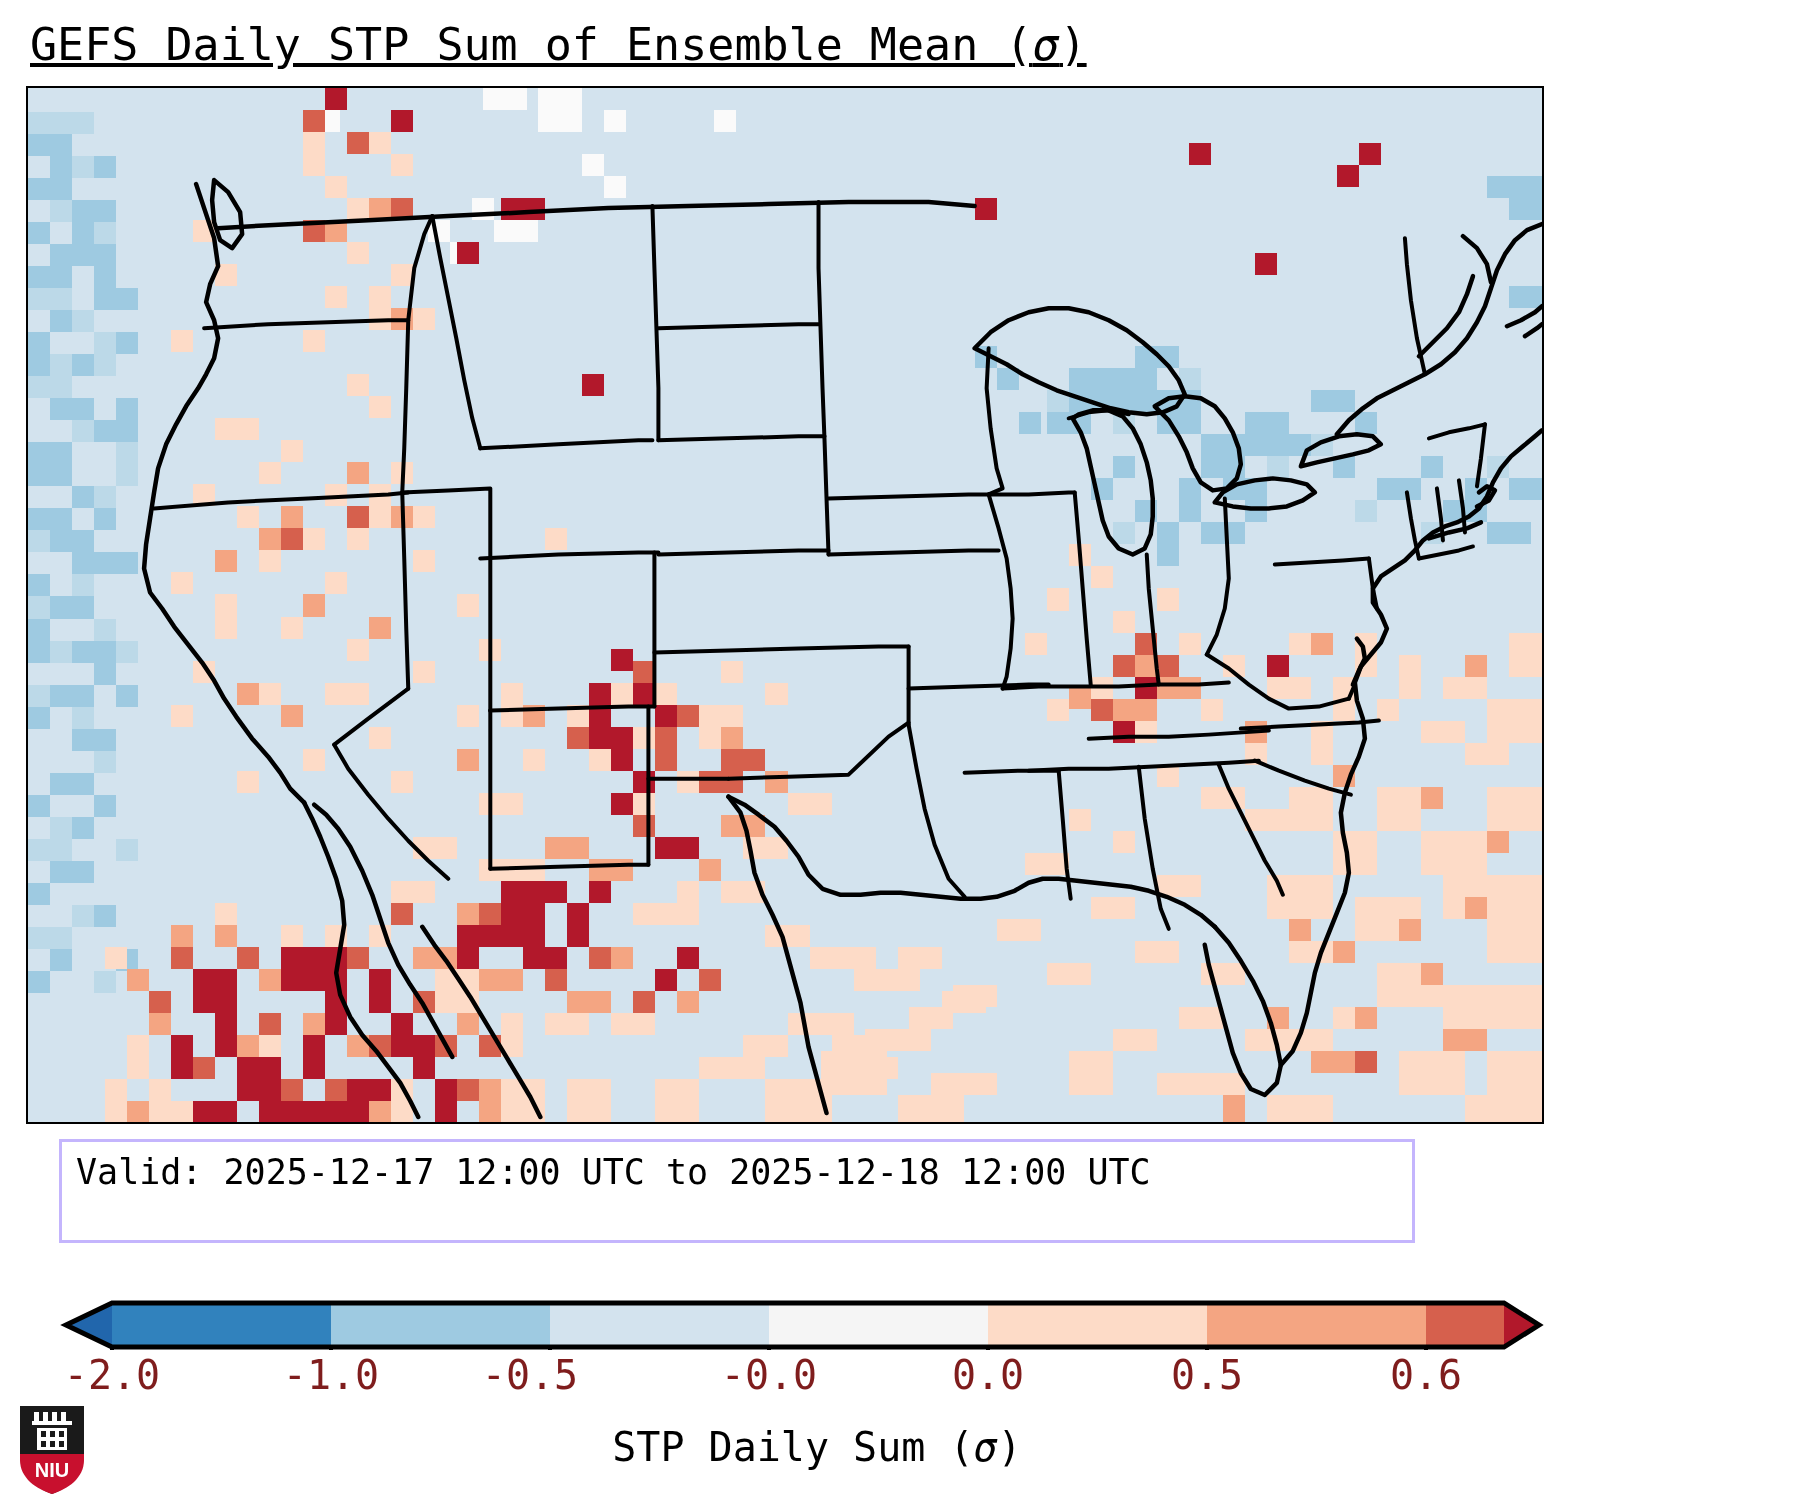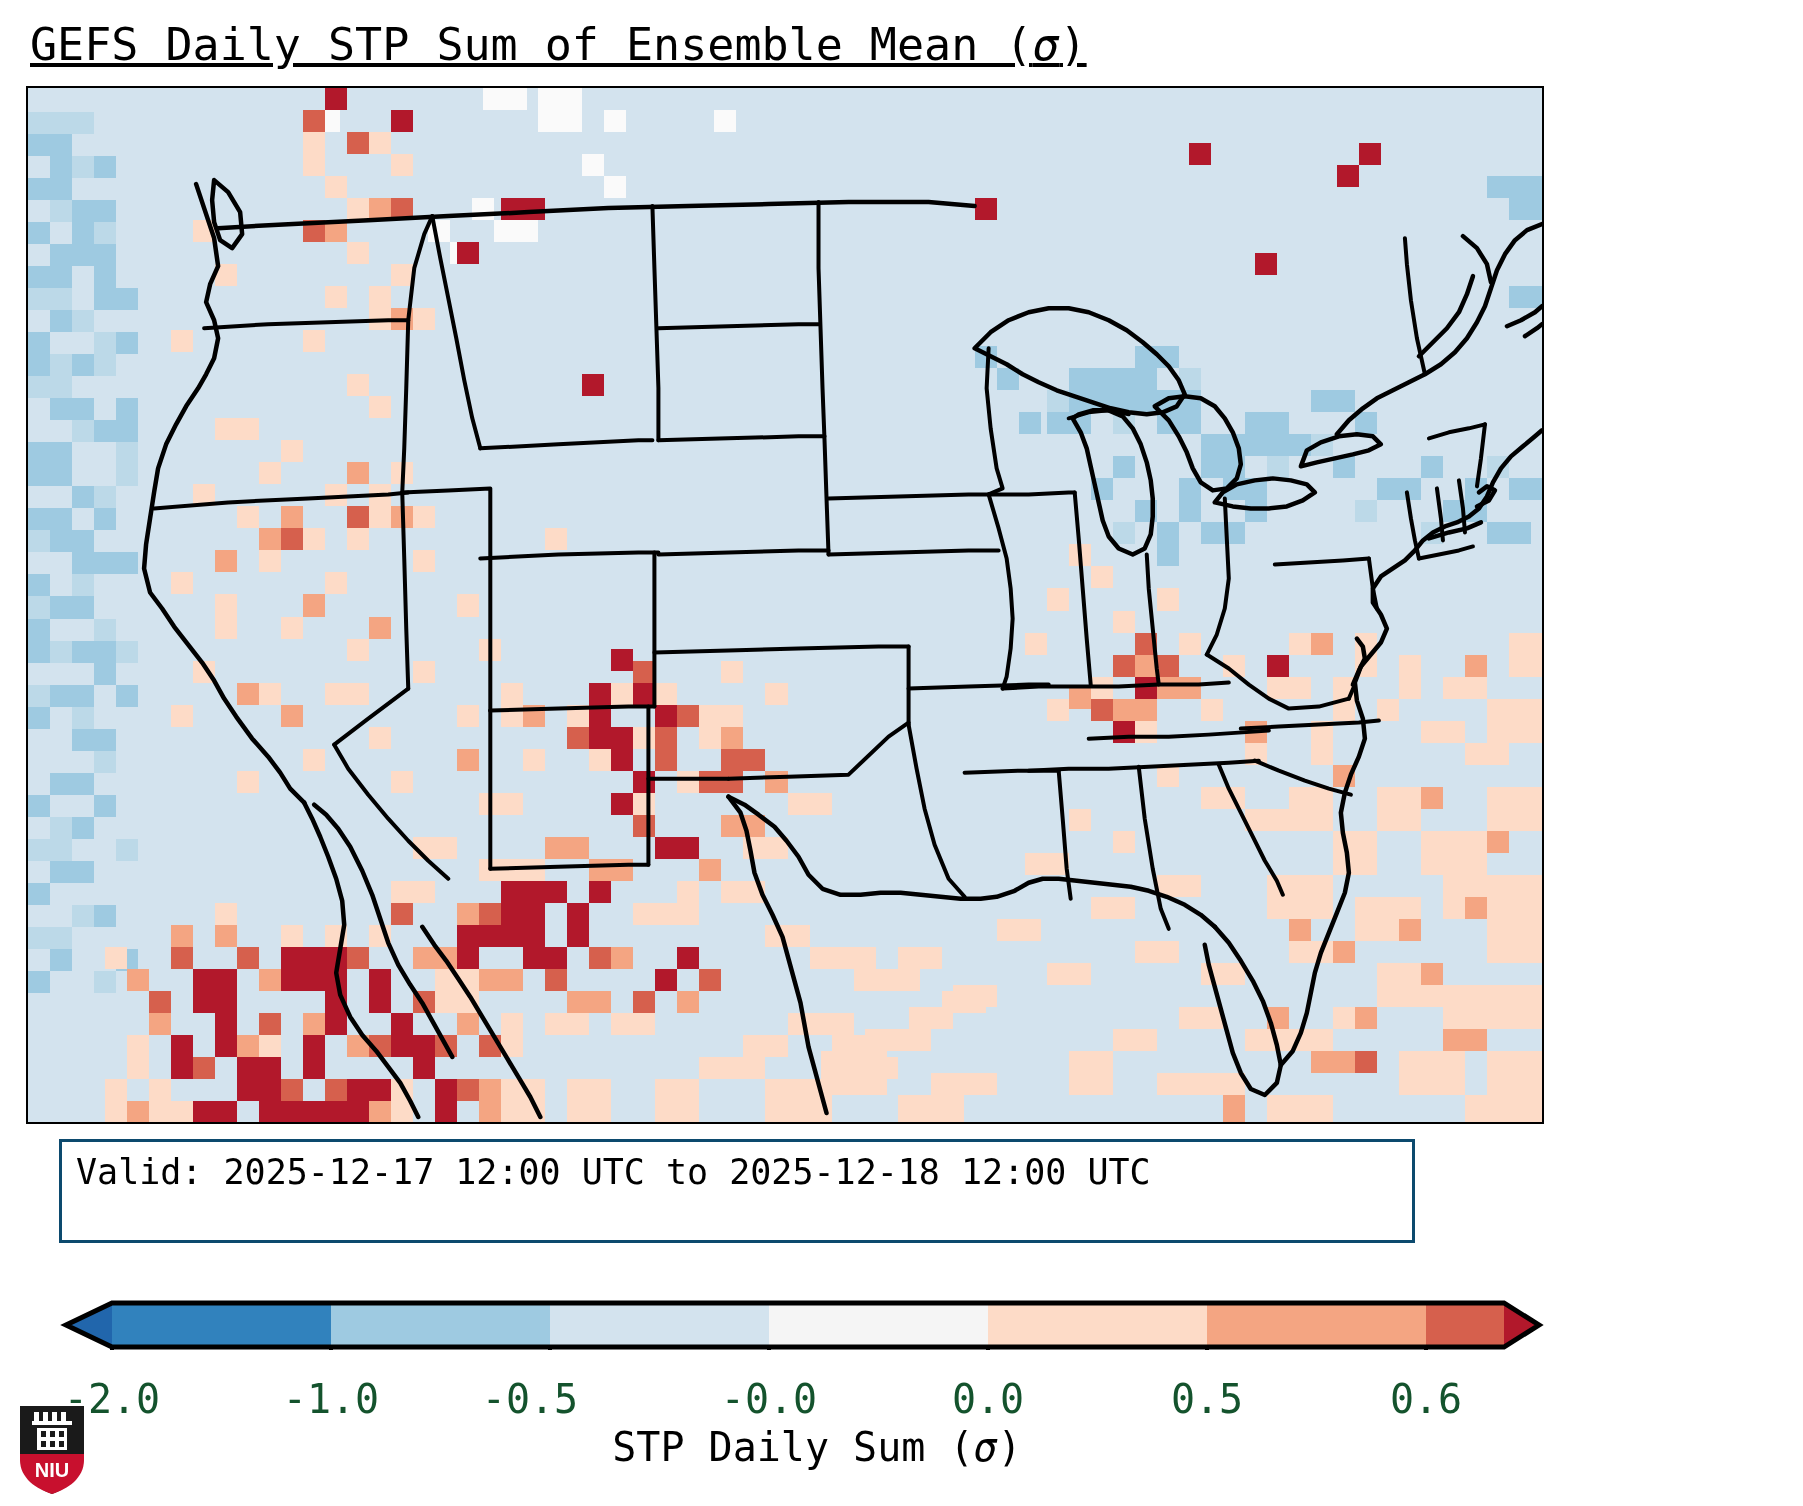--- a/index.html
+++ b/index.html
@@ -16,32 +16,32 @@
   
   #map-axes{
     position:absolute;left:26px;top:86px;width:1518px;height:1038px;
     border:2.5px solid #000;box-sizing:border-box;background:#d3e3ee;overflow:hidden;
   }
   #map-axes svg{display:block;width:100%;height:100%;}
 
   
   #infobox{
     position:absolute;left:59px;top:1139px;width:1356px;height:104px;
-    background:rgba(255,255,255,0.88);border:3px solid #0c4a6e;box-sizing:border-box;
+    background:rgba(255,255,255,0.88);border:3px solid #c4b5fd;box-sizing:border-box;
     padding:6px 2px 0 14px;z-index:6;
   }
   #infobox .ln{font-size:35px;line-height:48px;color:#000;white-space:pre;}
 
   
   #cbar-wrap{position:absolute;left:26px;top:1300px;width:1518px;height:50px;}
   #cbar-wrap svg{display:block;}
   #cbar-ticks{position:absolute;left:0;top:1352px;width:1803px;height:60px;}
   #cbar-ticks .tk{
     position:absolute;top:0;transform:translateX(-50%);
-    font-size:40px;color:#14532d;white-space:nowrap;margin-top:24px;
+    font-size:40px;color:#7f1d1d;white-space:nowrap;
   }
   #cbar-label{
     position:absolute;left:0;top:1424px;width:1570px;text-align:center;
     font-size:40px;color:#000;white-space:nowrap;padding-left:32px;
   }
   #cbar-label .sig{font-style:italic;}
 
   
   #niu{position:absolute;left:16px;top:1404px;width:72px;height:92px;}
   #niu svg{display:block;}

